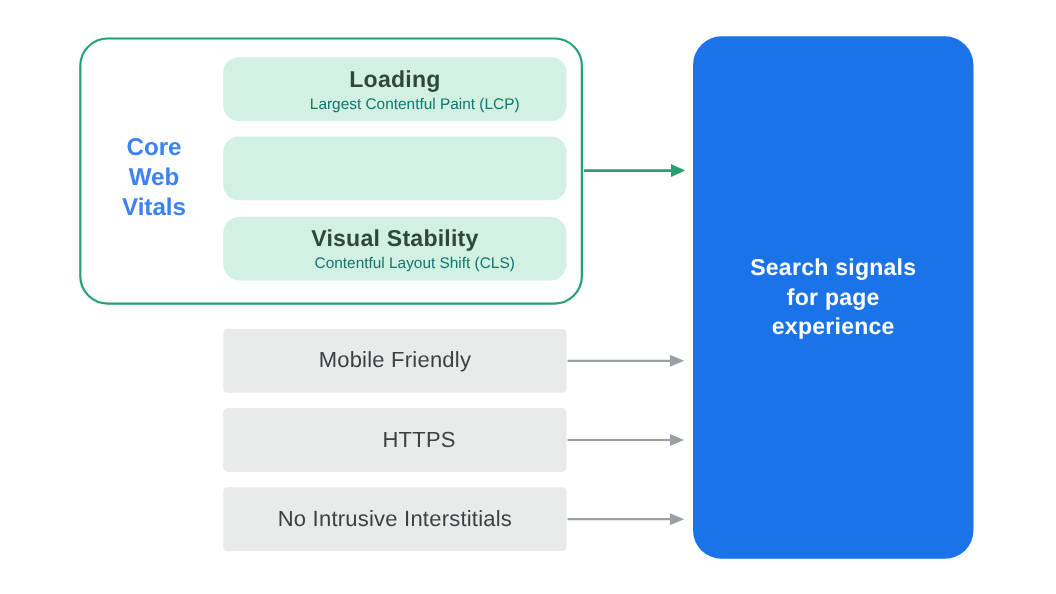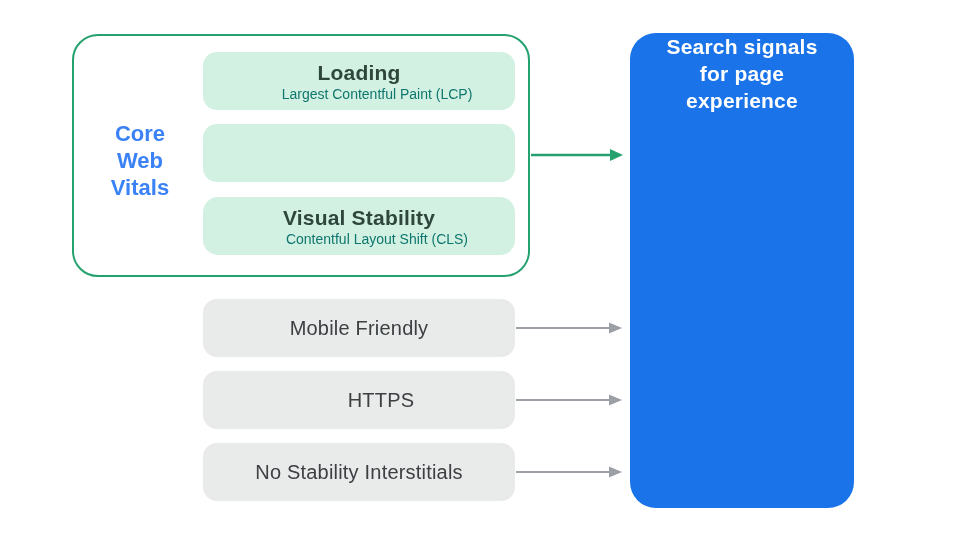--- a/index.html
+++ b/index.html
@@ -65,45 +65,45 @@
     line-height: 16px;
     padding-left: 36px;
   }
 
   
   .signal-card {
     position: absolute;
     left: 203px;
     width: 312px; height: 58px;
     background: #E9EAEA;
-    border-radius: 14px;
+    border-radius: 4px;
     display: flex;
     align-items: center;
     justify-content: center;
     box-sizing: border-box;
   }
   .signal-card.s0 { top: 299px; }
   .signal-card.s1 { top: 371px; padding-left: 44px; }
   .signal-card.s2 { top: 443px; }
   .signal-label {
     font-size: 20px;
     font-weight: 400;
     color: #3C4043;
     letter-spacing: 0.2px;
   }
 
   
   .result-panel {
     position: absolute;
     left: 630px; top: 33px;
-    width: 224px; height: 475px;
+    width: 255px; height: 475px;
     background: #1A73E8;
     border-radius: 26px;
     display: flex;
-    align-items: flex-start;
+    align-items: center;
     justify-content: center;
   }
   .result-label {
     color: #ffffff;
     font-size: 21px;
     font-weight: 700;
     line-height: 27px;
     text-align: center;
     white-space: pre-line;
     letter-spacing: 0.2px;
@@ -142,21 +142,21 @@
 
   <div class="signal-card s0">
     <div class="signal-label">Mobile Friendly</div>
   </div>
 
   <div class="signal-card s1">
     <div class="signal-label">HTTPS</div>
   </div>
 
   <div class="signal-card s2">
-    <div class="signal-label">No Stability Interstitials</div>
+    <div class="signal-label">No Intrusive Interstitials</div>
   </div>
 
   <div class="result-panel">
     <div class="result-label">Search signals
 for page
 experience</div>
   </div>
 
   <svg class="arrow-layer" viewBox="0 0 960 540" xmlns="http://www.w3.org/2000/svg" aria-hidden="true">
     <g>

